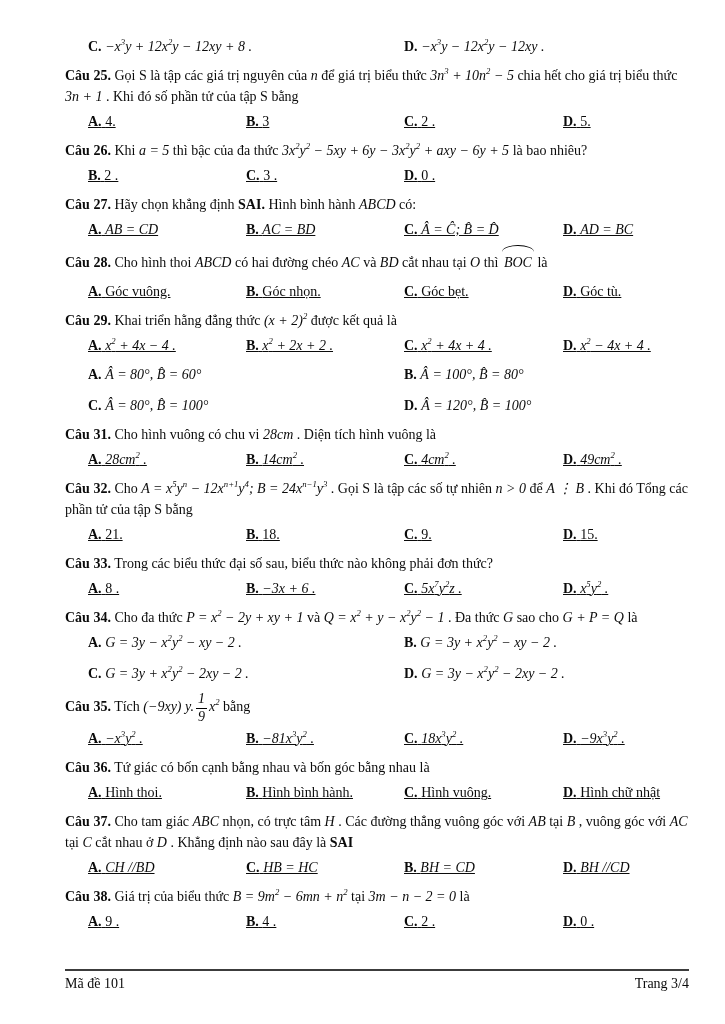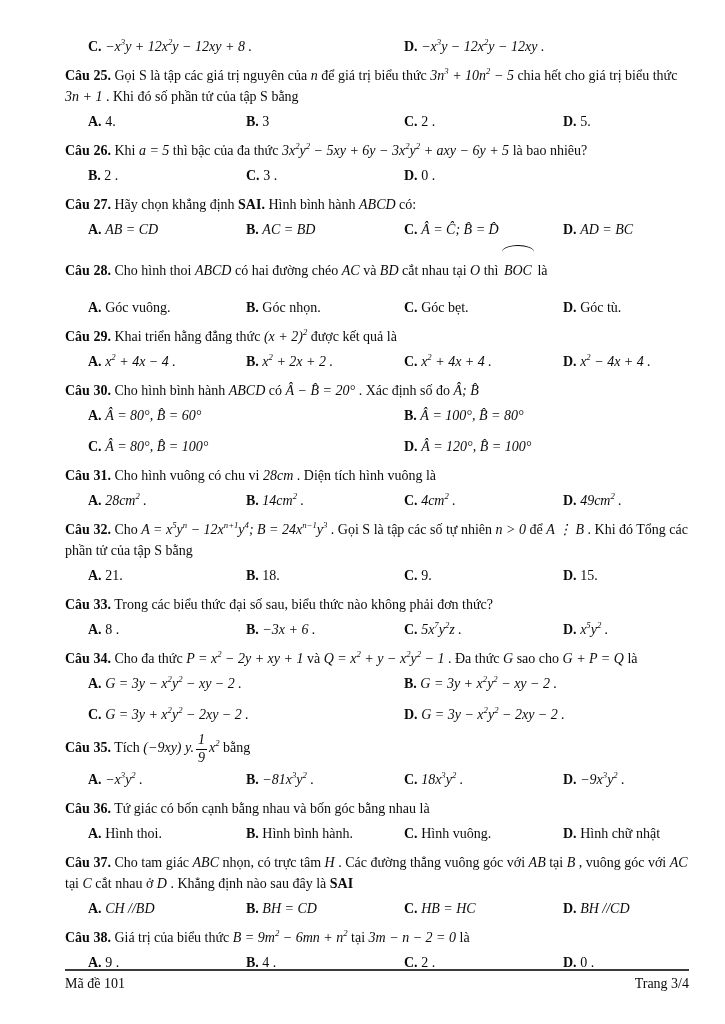--- a/index.html
+++ b/index.html
@@ -10,25 +10,25 @@
     font-size:14px;
   }
   .page{position:absolute;top:32px;left:65px;width:624px;}
   .qblock{margin-top:8px;}
   .qblock:first-child{margin-top:0;}
   .stem{margin:0;line-height:21px;}
   .qnum{font-weight:bold;}
   .math{font-style:italic;}
   sup{font-size:0.62em;line-height:0;}
   .options{display:grid;margin:4px 0 0 23px;line-height:21px;}
-  .cols4{grid-template-columns:158px 158px 159px auto;}
+  .cols4{grid-template-columns:158px 158px 159px auto;text-decoration:underline;}
   .cols2{grid-template-columns:316px auto;row-gap:10px;}
   .olabel{font-weight:bold;font-style:normal;}
   .opt{white-space:nowrap;}
-  .arc{position:relative;display:inline-block;padding:12px 2px;font-style:italic;}
+  .arc{position:relative;display:inline-block;padding:4px 2px;font-style:italic;}
   .arc::before{
     content:"";position:absolute;left:0;right:0;top:-3px;height:6px;
     border-top:1.3px solid #000;
     border-radius:50% 50% 0 0 / 100% 100% 0 0;
   }
   .frac{display:inline-block;text-align:center;vertical-align:-0.7em;line-height:1.05;margin:0 2px;}
   .frac .fnum{display:block;padding:0 2px 1px;border-bottom:1px solid #000;}
   .frac .fden{display:block;padding-top:1px;}
   .footer{
     position:absolute;left:65px;width:624px;top:969px;
@@ -85,21 +85,20 @@
       <div class="qblock">
         <p class="stem"><b class="qnum">Câu 29.</b> Khai triển hằng đẳng thức <span class="math">(x + 2)<sup>2</sup></span> được kết quả là</p>
         <div class="options cols4">
           <span class="opt"><b class="olabel">A.</b> <span class="math">x<sup>2</sup> + 4x − 4 .</span></span>
           <span class="opt"><b class="olabel">B.</b> <span class="math">x<sup>2</sup> + 2x + 2 .</span></span>
           <span class="opt"><b class="olabel">C.</b> <span class="math">x<sup>2</sup> + 4x + 4 .</span></span>
           <span class="opt"><b class="olabel">D.</b> <span class="math">x<sup>2</sup> − 4x + 4 .</span></span>
         </div>
       </div>
       <div class="qblock">
-        <p class="stem"><b class="qnum">Câu 30.</b> Cho hình bình hành <span class="math">ABCD</span> có <span class="math">Â − B̂ = 20°</span> . Xác định số đo <span class="math">Â; B̂</span></p>
         <div class="options cols2">
           <span class="opt"><b class="olabel">A.</b> <span class="math">Â = 80°, B̂ = 60°</span></span>
           <span class="opt"><b class="olabel">B.</b> <span class="math">Â = 100°, B̂ = 80°</span></span>
           <span class="opt"><b class="olabel">C.</b> <span class="math">Â = 80°, B̂ = 100°</span></span>
           <span class="opt"><b class="olabel">D.</b> <span class="math">Â = 120°, B̂ = 100°</span></span>
         </div>
       </div>
       <div class="qblock">
         <p class="stem"><b class="qnum">Câu 31.</b> Cho hình vuông có chu vi <span class="math">28cm</span> . Diện tích hình vuông là</p>
         <div class="options cols4">
@@ -151,22 +150,22 @@
           <span class="opt"><b class="olabel">A.</b> <span>Hình thoi.</span></span>
           <span class="opt"><b class="olabel">B.</b> <span>Hình bình hành.</span></span>
           <span class="opt"><b class="olabel">C.</b> <span>Hình vuông.</span></span>
           <span class="opt"><b class="olabel">D.</b> <span>Hình chữ nhật</span></span>
         </div>
       </div>
       <div class="qblock">
         <p class="stem"><b class="qnum">Câu 37.</b> Cho tam giác <span class="math">ABC</span> nhọn, có trực tâm <span class="math">H</span> . Các đường thẳng vuông góc với <span class="math">AB</span> tại <span class="math">B</span> , vuông góc với <span class="math">AC</span> tại <span class="math">C</span> cắt nhau ở <span class="math">D</span> . Khẳng định nào sau đây là <b>SAI</b></p>
         <div class="options cols4">
           <span class="opt"><b class="olabel">A.</b> <span class="math">CH //BD</span></span>
+          <span class="opt"><b class="olabel">C.</b> <span class="math">HB = HC</span></span>
           <span class="opt"><b class="olabel">B.</b> <span class="math">BH = CD</span></span>
-          <span class="opt"><b class="olabel">C.</b> <span class="math">HB = HC</span></span>
           <span class="opt"><b class="olabel">D.</b> <span class="math">BH //CD</span></span>
         </div>
       </div>
       <div class="qblock">
         <p class="stem"><b class="qnum">Câu 38.</b> Giá trị của biểu thức <span class="math">B = 9m<sup>2</sup> − 6mn + n<sup>2</sup></span> tại <span class="math">3m − n − 2 = 0</span> là</p>
         <div class="options cols4">
           <span class="opt"><b class="olabel">A.</b> <span>9 .</span></span>
           <span class="opt"><b class="olabel">B.</b> <span>4 .</span></span>
           <span class="opt"><b class="olabel">C.</b> <span>2 .</span></span>
           <span class="opt"><b class="olabel">D.</b> <span>0 .</span></span>

